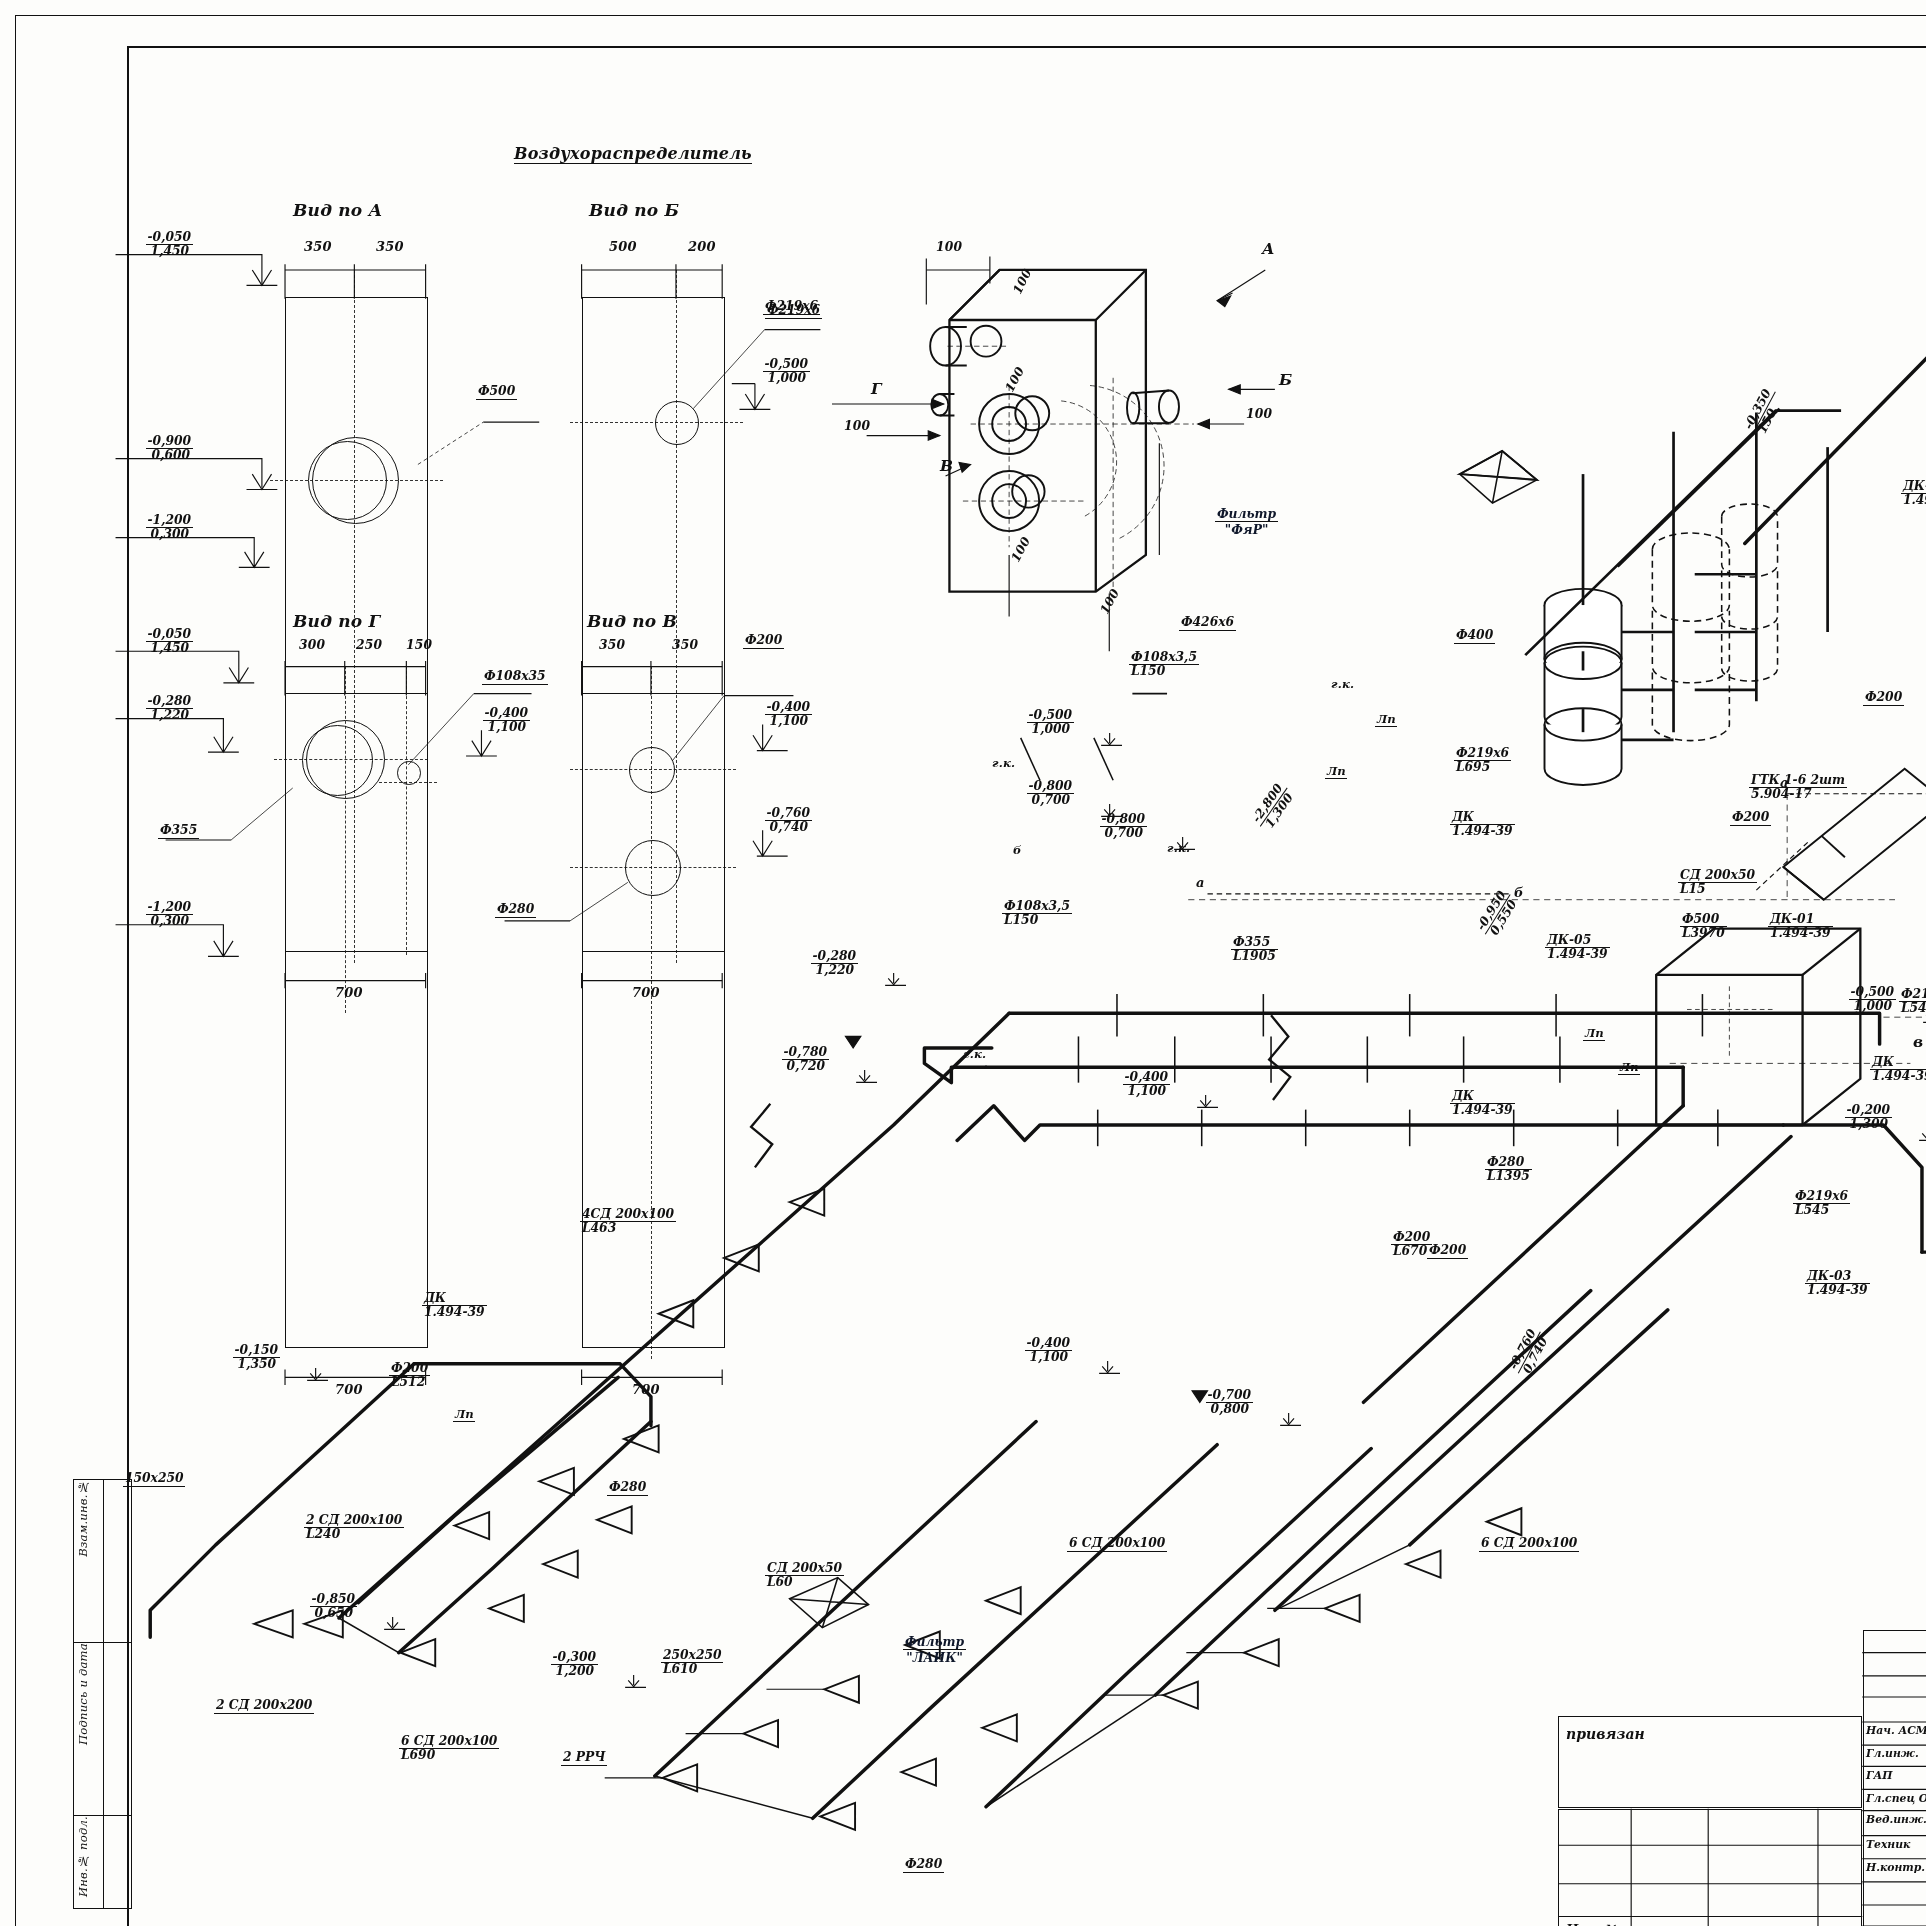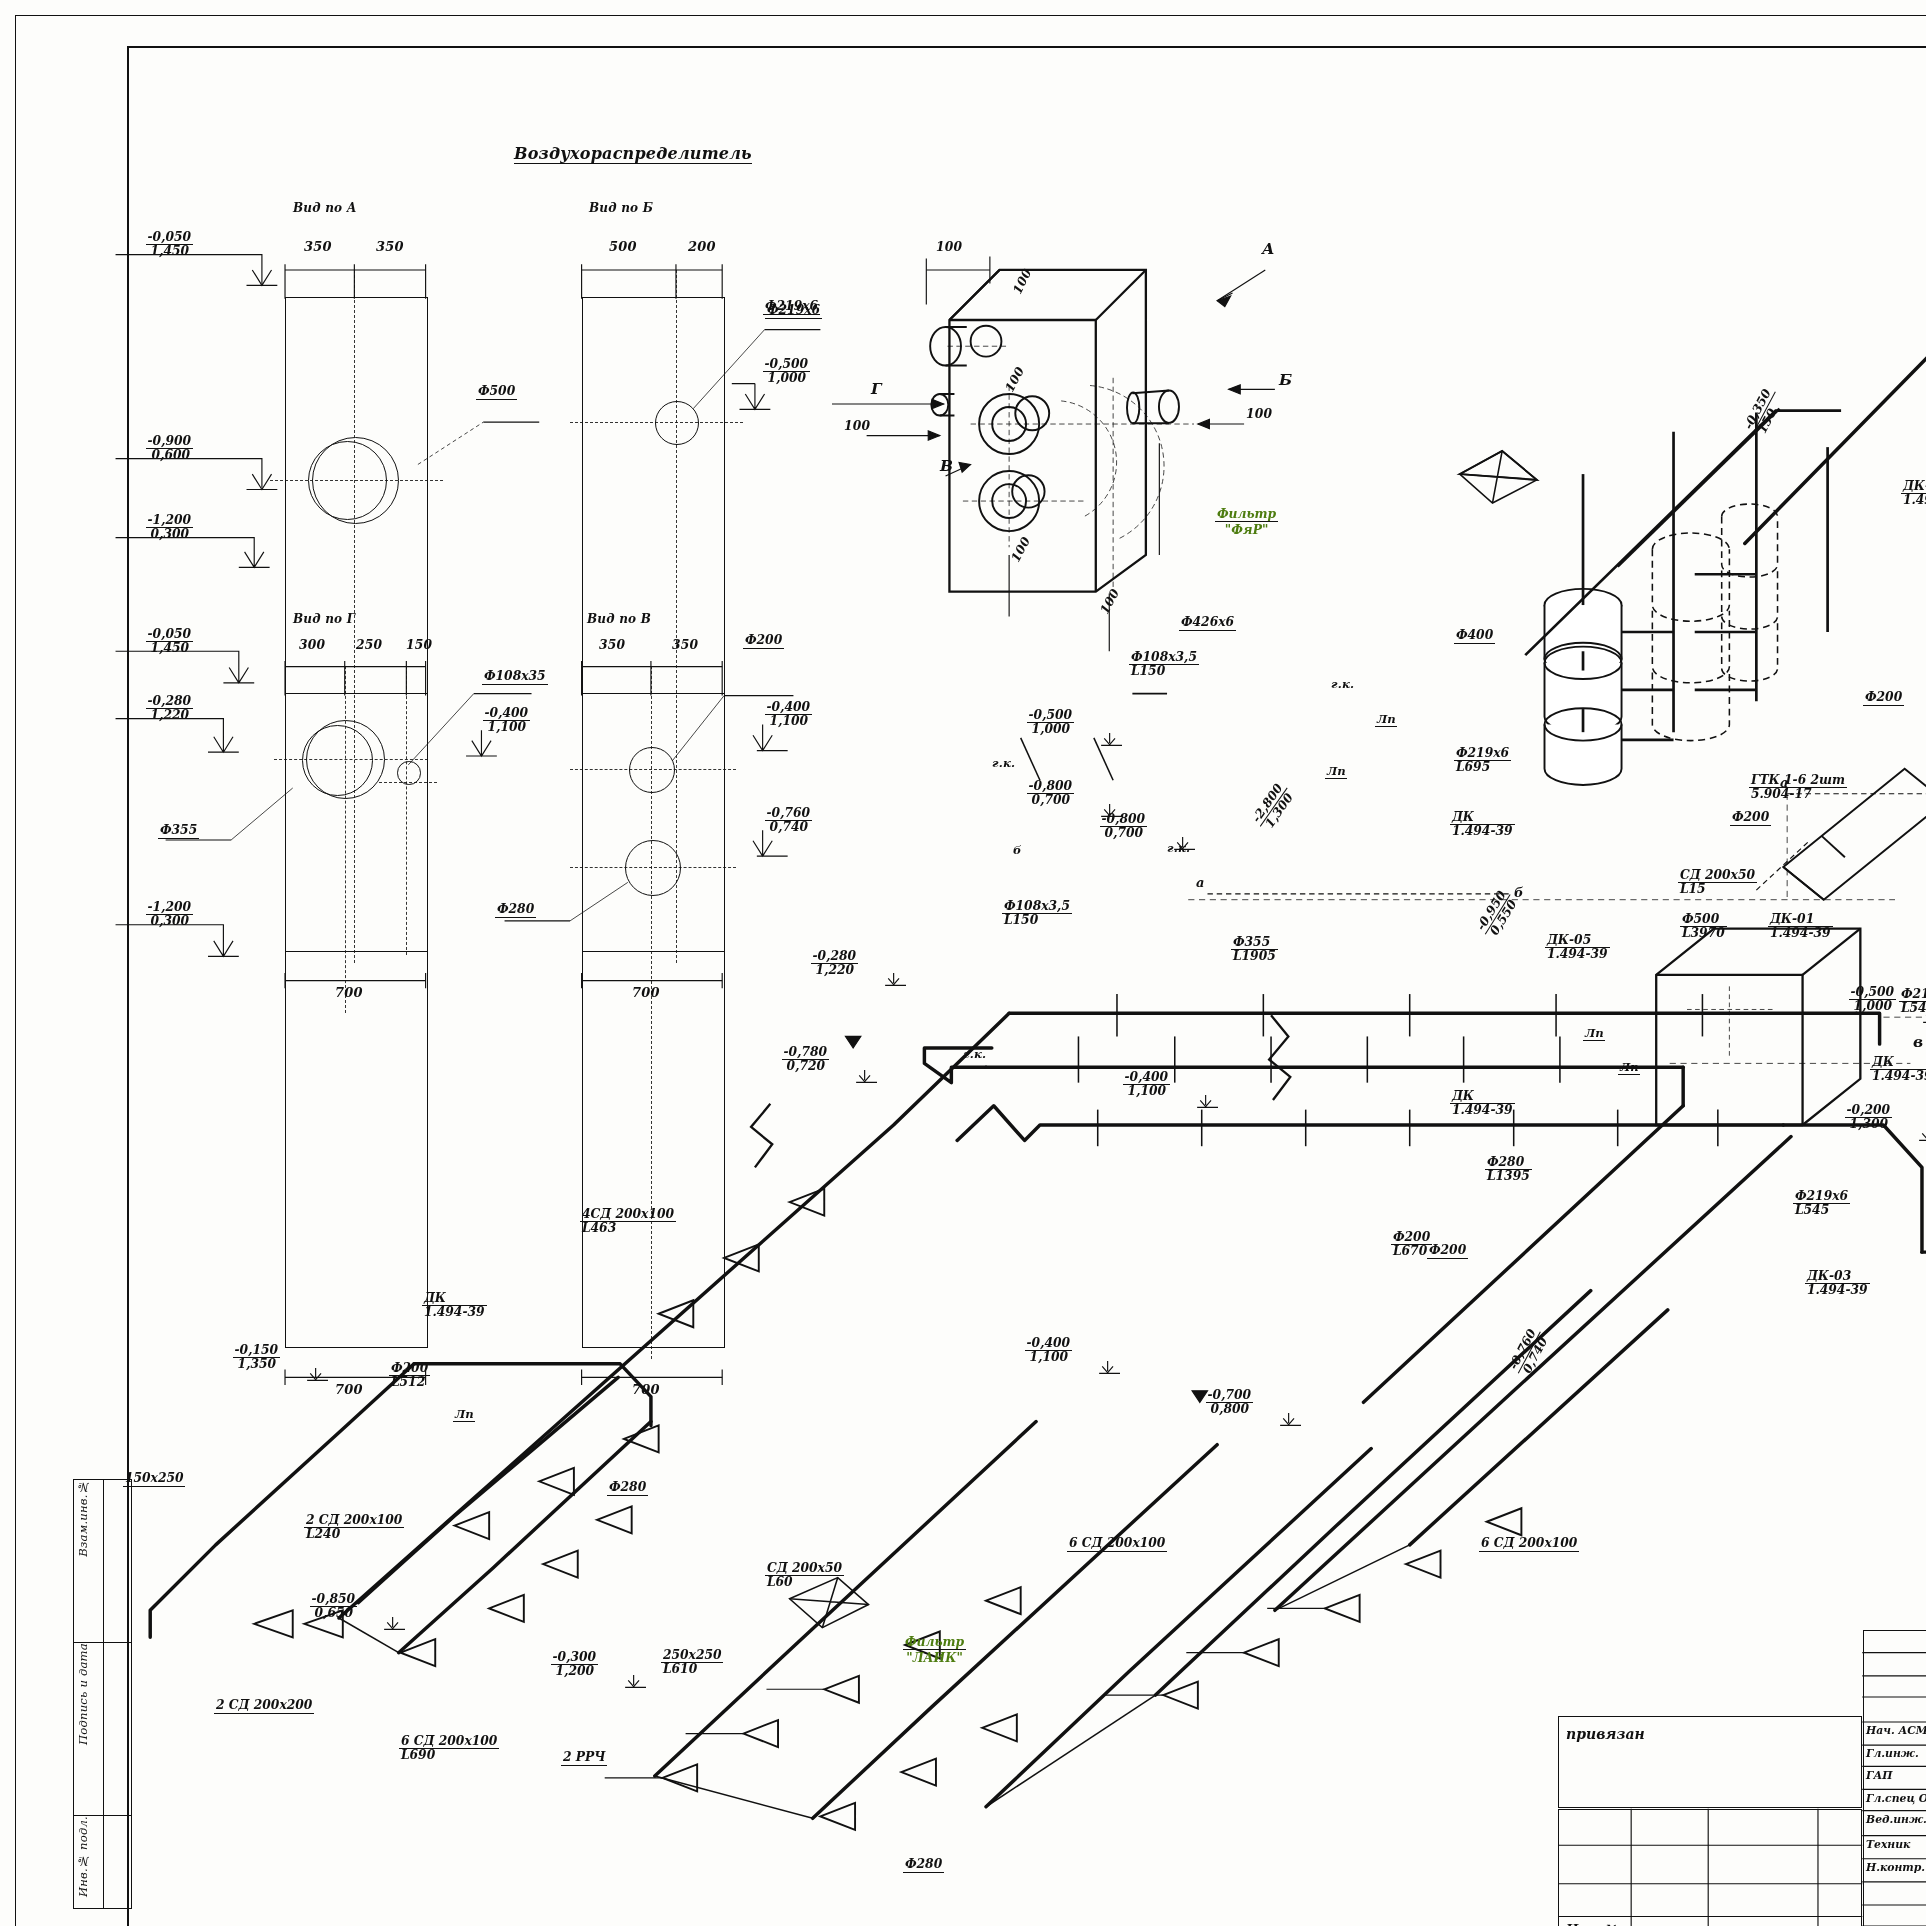--- a/index.html
+++ b/index.html
@@ -14,38 +14,38 @@
   .lmargin{position:absolute;left:73px;top:1479px;width:57px;height:428px;border:1.2px solid #111;}
   .lmargin .cell{position:absolute;left:0;width:57px;border-top:1.2px solid #111;}
   .lmargin .split{position:absolute;left:28.5px;top:0;bottom:0;width:0.8px;background:#111;}
   .vtext{position:absolute;left:2.3px;width:27px;writing-mode:vertical-rl;transform:rotate(180deg);
          font-family:"DejaVu Serif",serif;font-style:italic;font-size:11.6px;letter-spacing:0.2px;color:#111;
          white-space:nowrap;padding-top:3.1px;}
 
   
   .hw{position:absolute;font-family:"DejaVu Serif",serif;font-style:italic;font-weight:700;color:#111;
       white-space:pre;line-height:1.04;transform-origin:left center;letter-spacing:0.2px;}
-  .hw.u{border-bottom:1.2px solid #111;padding-bottom:0.4px;}.t30{font-size:11.6px}.t32{font-size:12.3px}.t34{font-size:13px}.t40{font-size:15.4px}.t44{font-size:12px}.t60{font-size:16px}
+  .hw.u{border-bottom:1.2px solid #111;padding-bottom:0.4px;}.t30{font-size:11.6px}.t32{font-size:12.3px}.t34{font-size:13px}.t40{font-size:15.4px}.t44{font-size:17px}.t60{font-size:16px}
 
   
   .elev{position:absolute;color:#111;font-family:"DejaVu Serif",serif;font-style:italic;font-weight:700;
         font-size:12.3px;line-height:1.0;white-space:nowrap;}
   .elev .top{display:block;padding:0 1.5px 0.4px 1.5px;}
   .elev .bot{display:block;border-top:1.2px solid #111;padding:0.4px 1.5px 0 4.6px;}
 
   
   .frac{position:absolute;font-family:"DejaVu Serif",serif;font-style:italic;font-weight:700;color:#111;
         font-size:12.3px;line-height:1.03;white-space:nowrap;}
   .frac .n{display:block;padding:0 1.9px 0.4px 1.9px;}
   .frac .d{display:block;border-top:1.2px solid #111;padding:0.4px 1.9px 0 1.9px;}
 
   
   .lab{position:absolute;font-family:"DejaVu Serif",serif;font-style:italic;font-weight:700;color:#111;
        font-size:12.3px;white-space:nowrap;border-bottom:1.2px solid #111;padding:0 1.9px 0.8px 1.9px;line-height:1.05;}
-  .lab2{position:absolute;font-family:"DejaVu Serif",serif;font-style:italic;font-weight:700;color:#4d7c0f;
+  .lab2{position:absolute;font-family:"DejaVu Serif",serif;font-style:italic;font-weight:700;color:#0f172a;
        font-size:12.3px;white-space:nowrap;line-height:1.1;text-align:center;}
   .lab2 .l1{display:block;border-bottom:1.2px solid #111;padding:0 1.9px 0.8px 1.9px;}
   .lab2 .l2{display:block;padding:0.8px 1.9px 0 1.9px;}
   .box{position:absolute;border:1.9px solid #111;}
   .circ{position:absolute;border:1.9px solid #111;border-radius:50%;}
   .cl{position:absolute;border-top:0.8px dashed #111;opacity:.85;}
 
   
   .tb{position:absolute;border:1.2px solid #111;box-sizing:border-box;}
   .tbtext{position:absolute;font-family:"DejaVu Serif",serif;font-style:italic;font-weight:700;color:#111;

